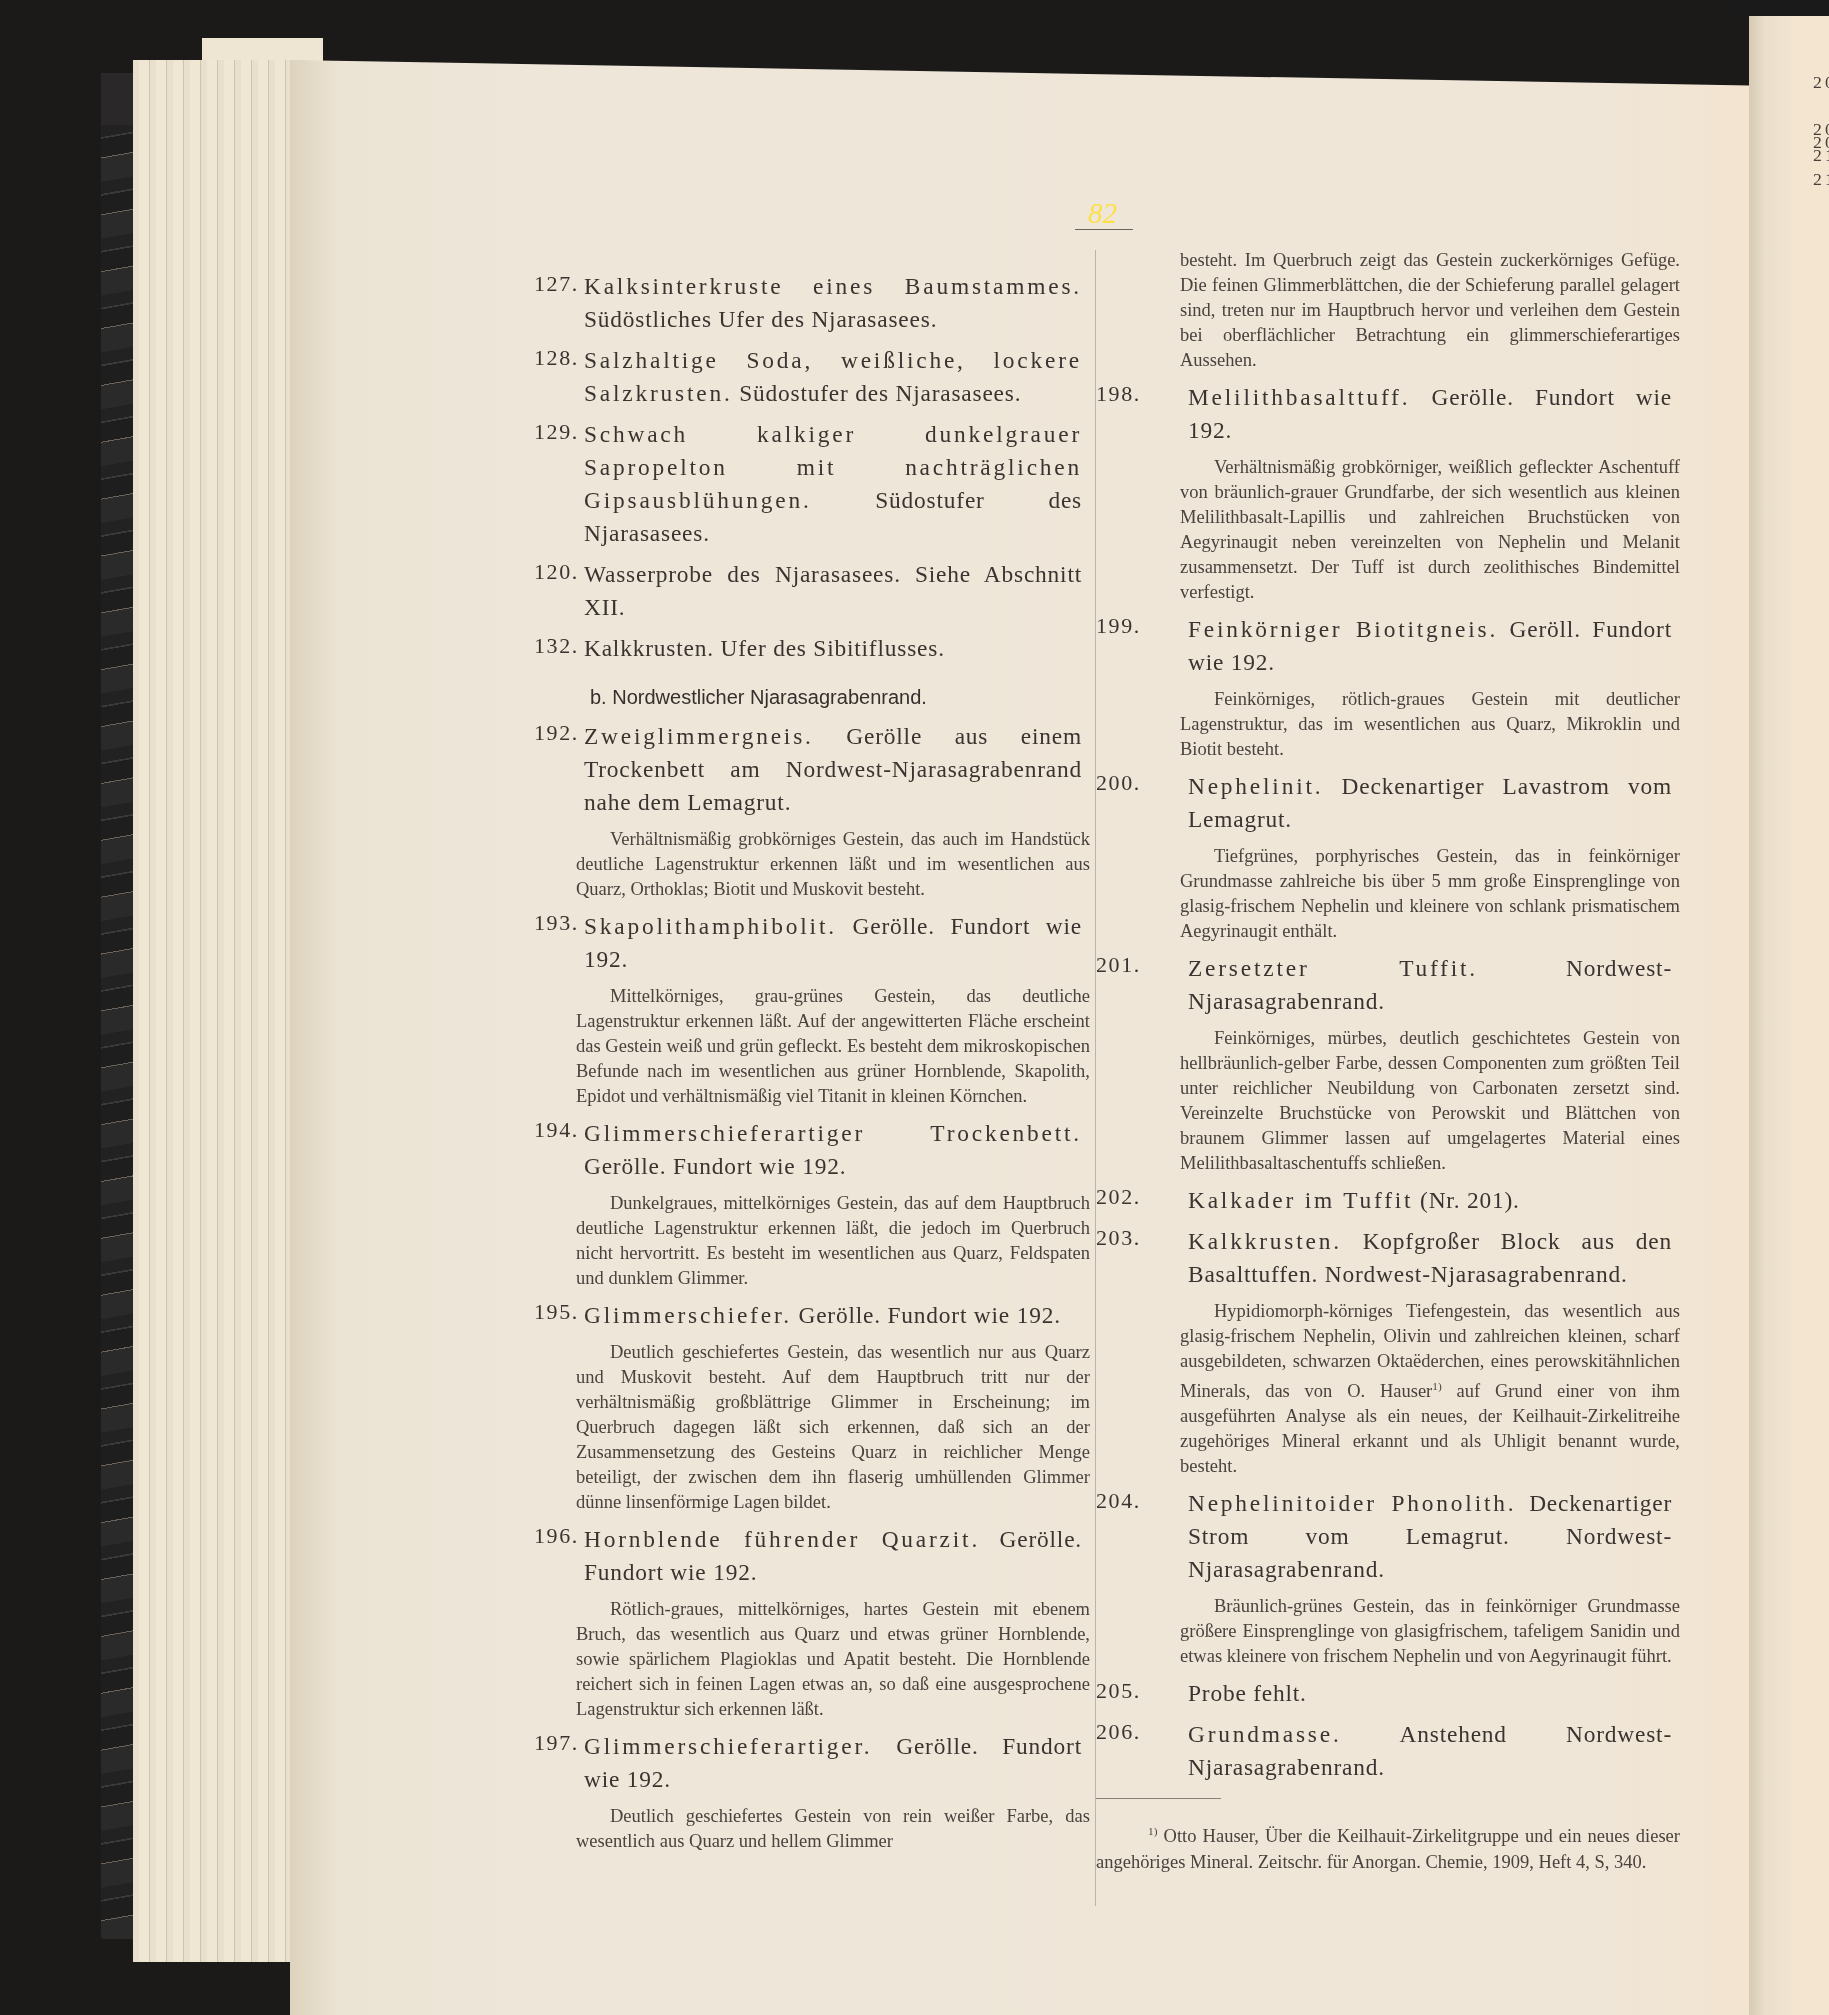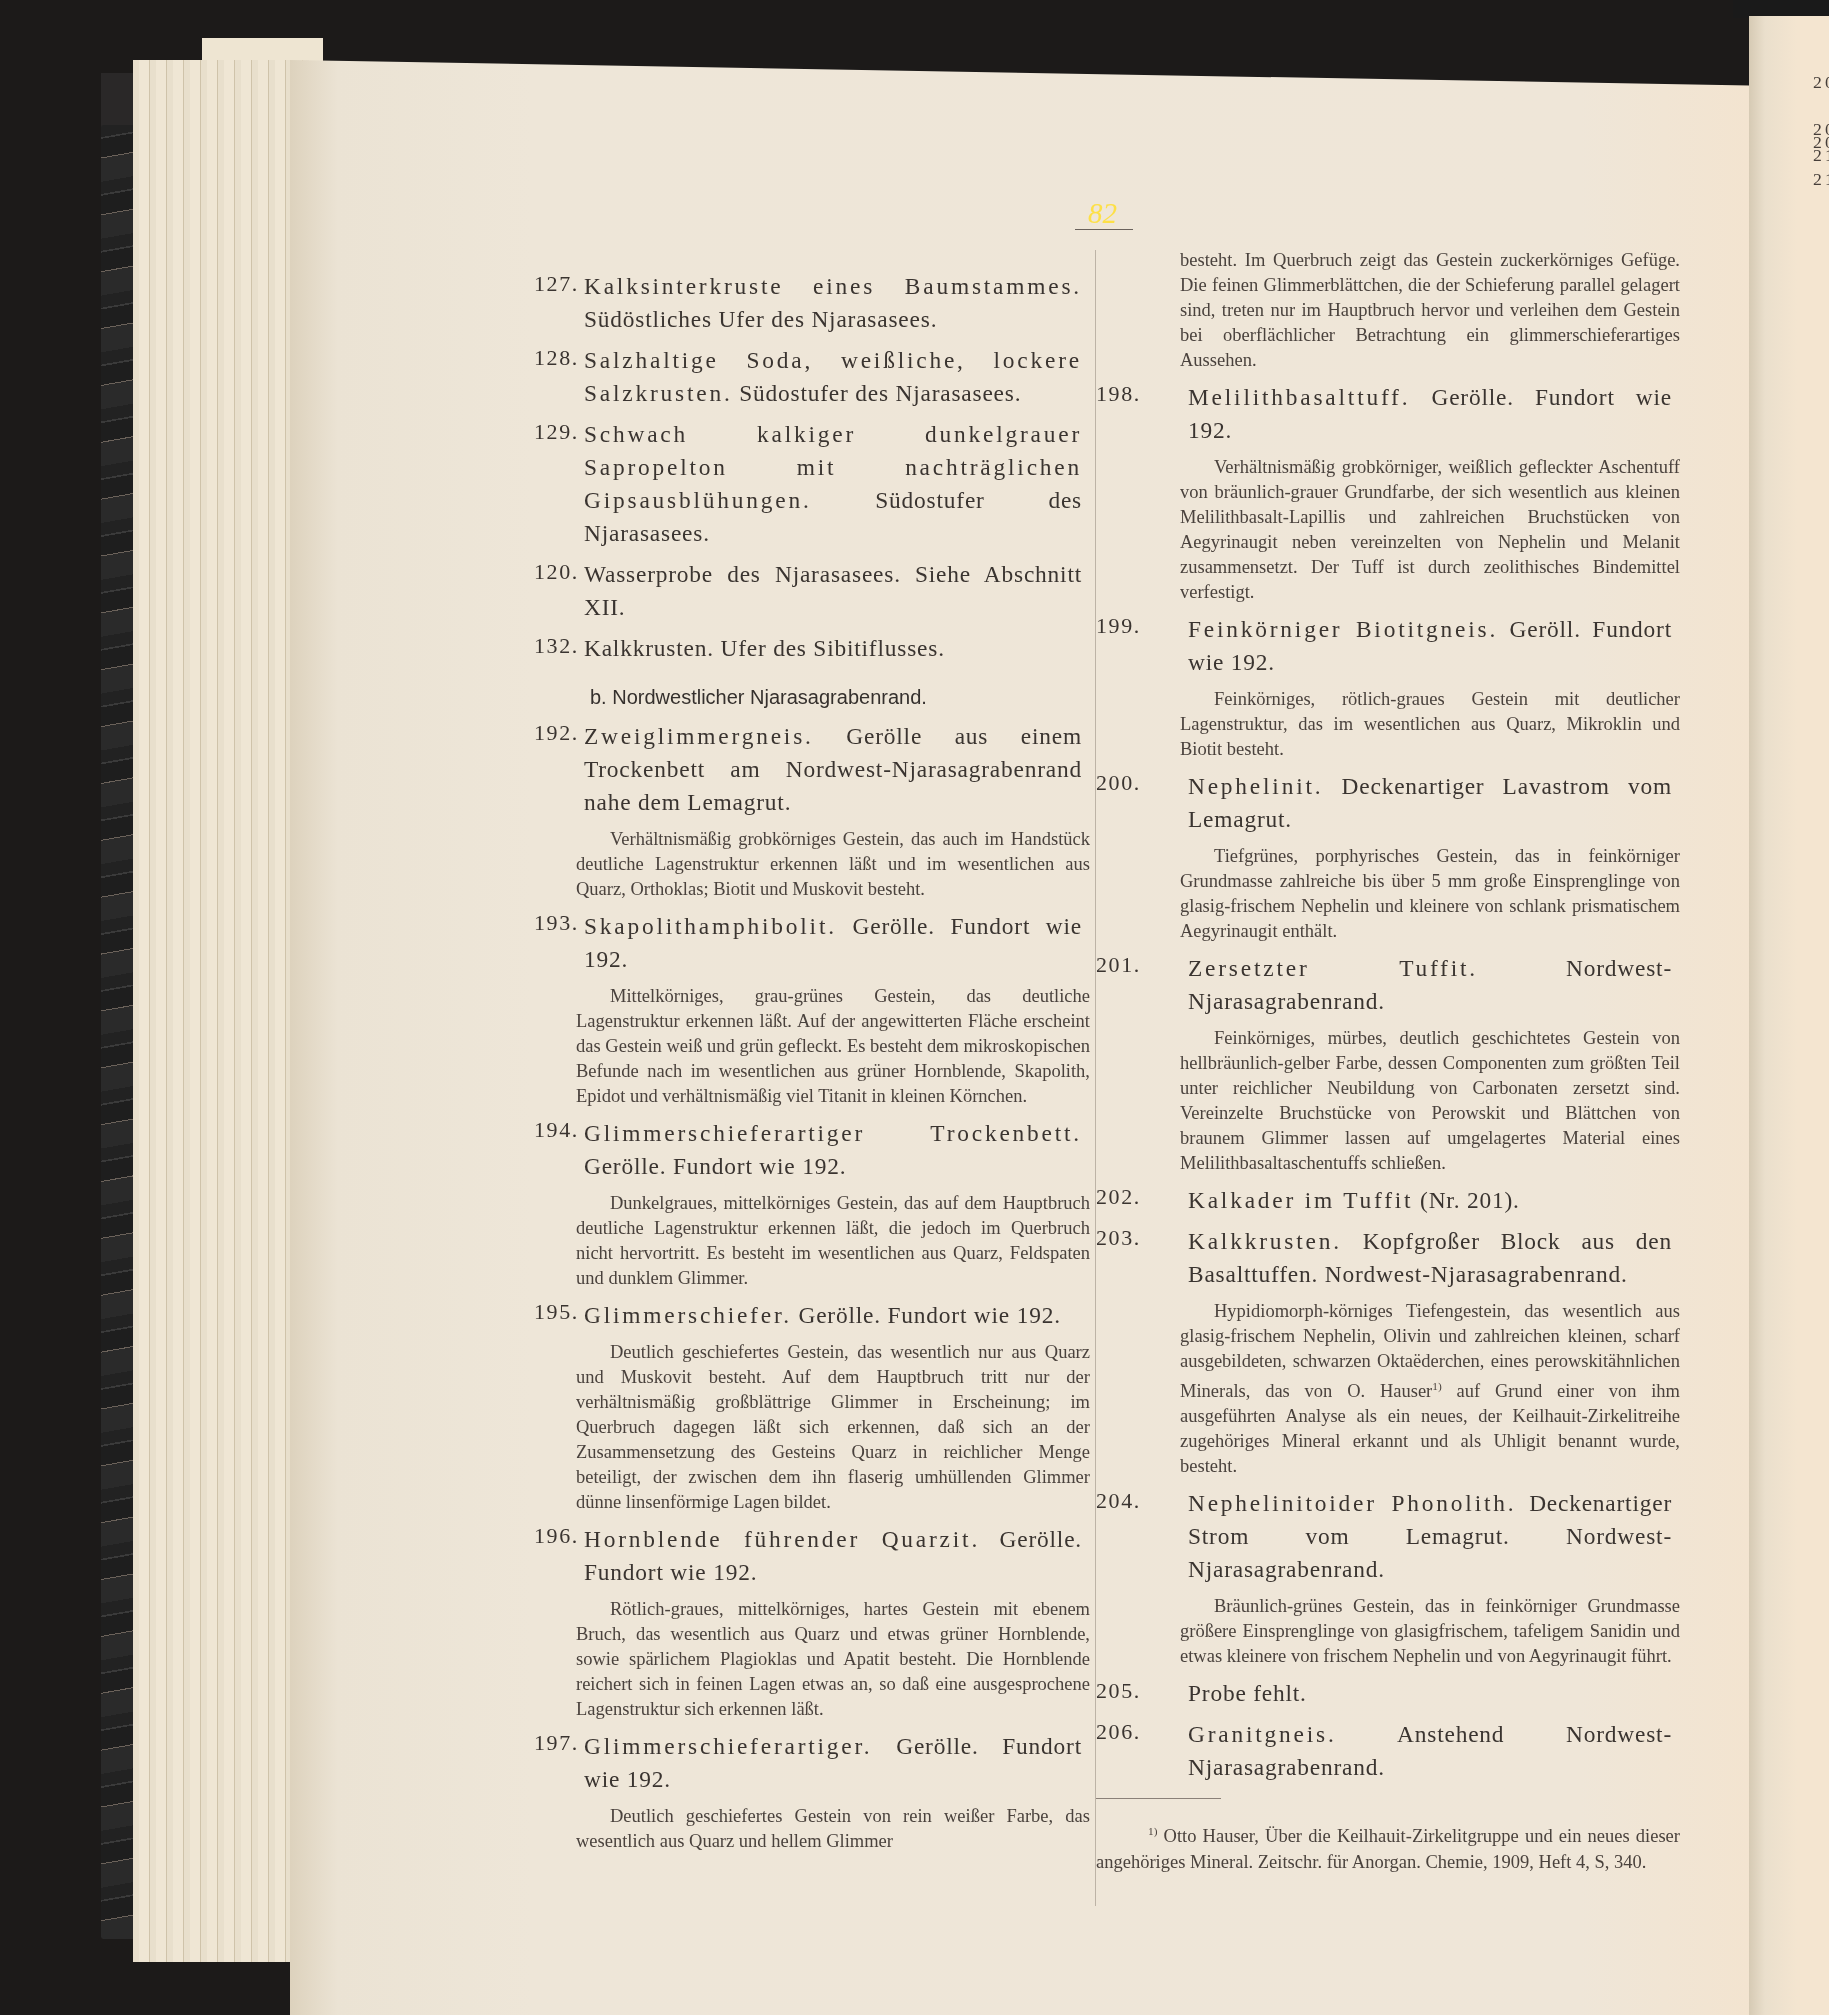--- a/index.html
+++ b/index.html
@@ -145,19 +145,19 @@
     <span class="entry-num">204.</span>
     <p class="entry-title"><span class="name">Nephelinitoider Phonolith.</span> <span>Deckenartiger Strom vom Lemagrut. Nordwest-Njarasagrabenrand.</span></p>
     <p class="entry-desc">Bräunlich-grünes Gestein, das in feinkörniger Grundmasse größere Einsprenglinge von glasigfrischem, tafeligem Sanidin und etwas kleinere von frischem Nephelin und von Aegyrinaugit führt.</p>
   </div>
   <div class="entry">
     <span class="entry-num">205.</span>
     <p class="entry-title"><span>Probe fehlt.</span></p>
   </div>
   <div class="entry">
     <span class="entry-num">206.</span>
-    <p class="entry-title"><span class="name">Granitgneis.</span> <span>Anstehend Nordwest-Njarasagrabenrand.</span></p>
+    <p class="entry-title"><span class="name">Grundmasse.</span> <span>Anstehend Nordwest-Njarasagrabenrand.</span></p>
   </div>
 
   <div class="footnote-rule"></div>
   <p class="footnote"><sup>1)</sup><span> Otto Hauser, Über die Keilhauit-Zirkelitgruppe und ein neues dieser angehöriges Mineral. Zeitschr. für Anorgan. Chemie, 1909, Heft 4, S, 340.</span></p>
 </div>
 
 
 </body></html>

